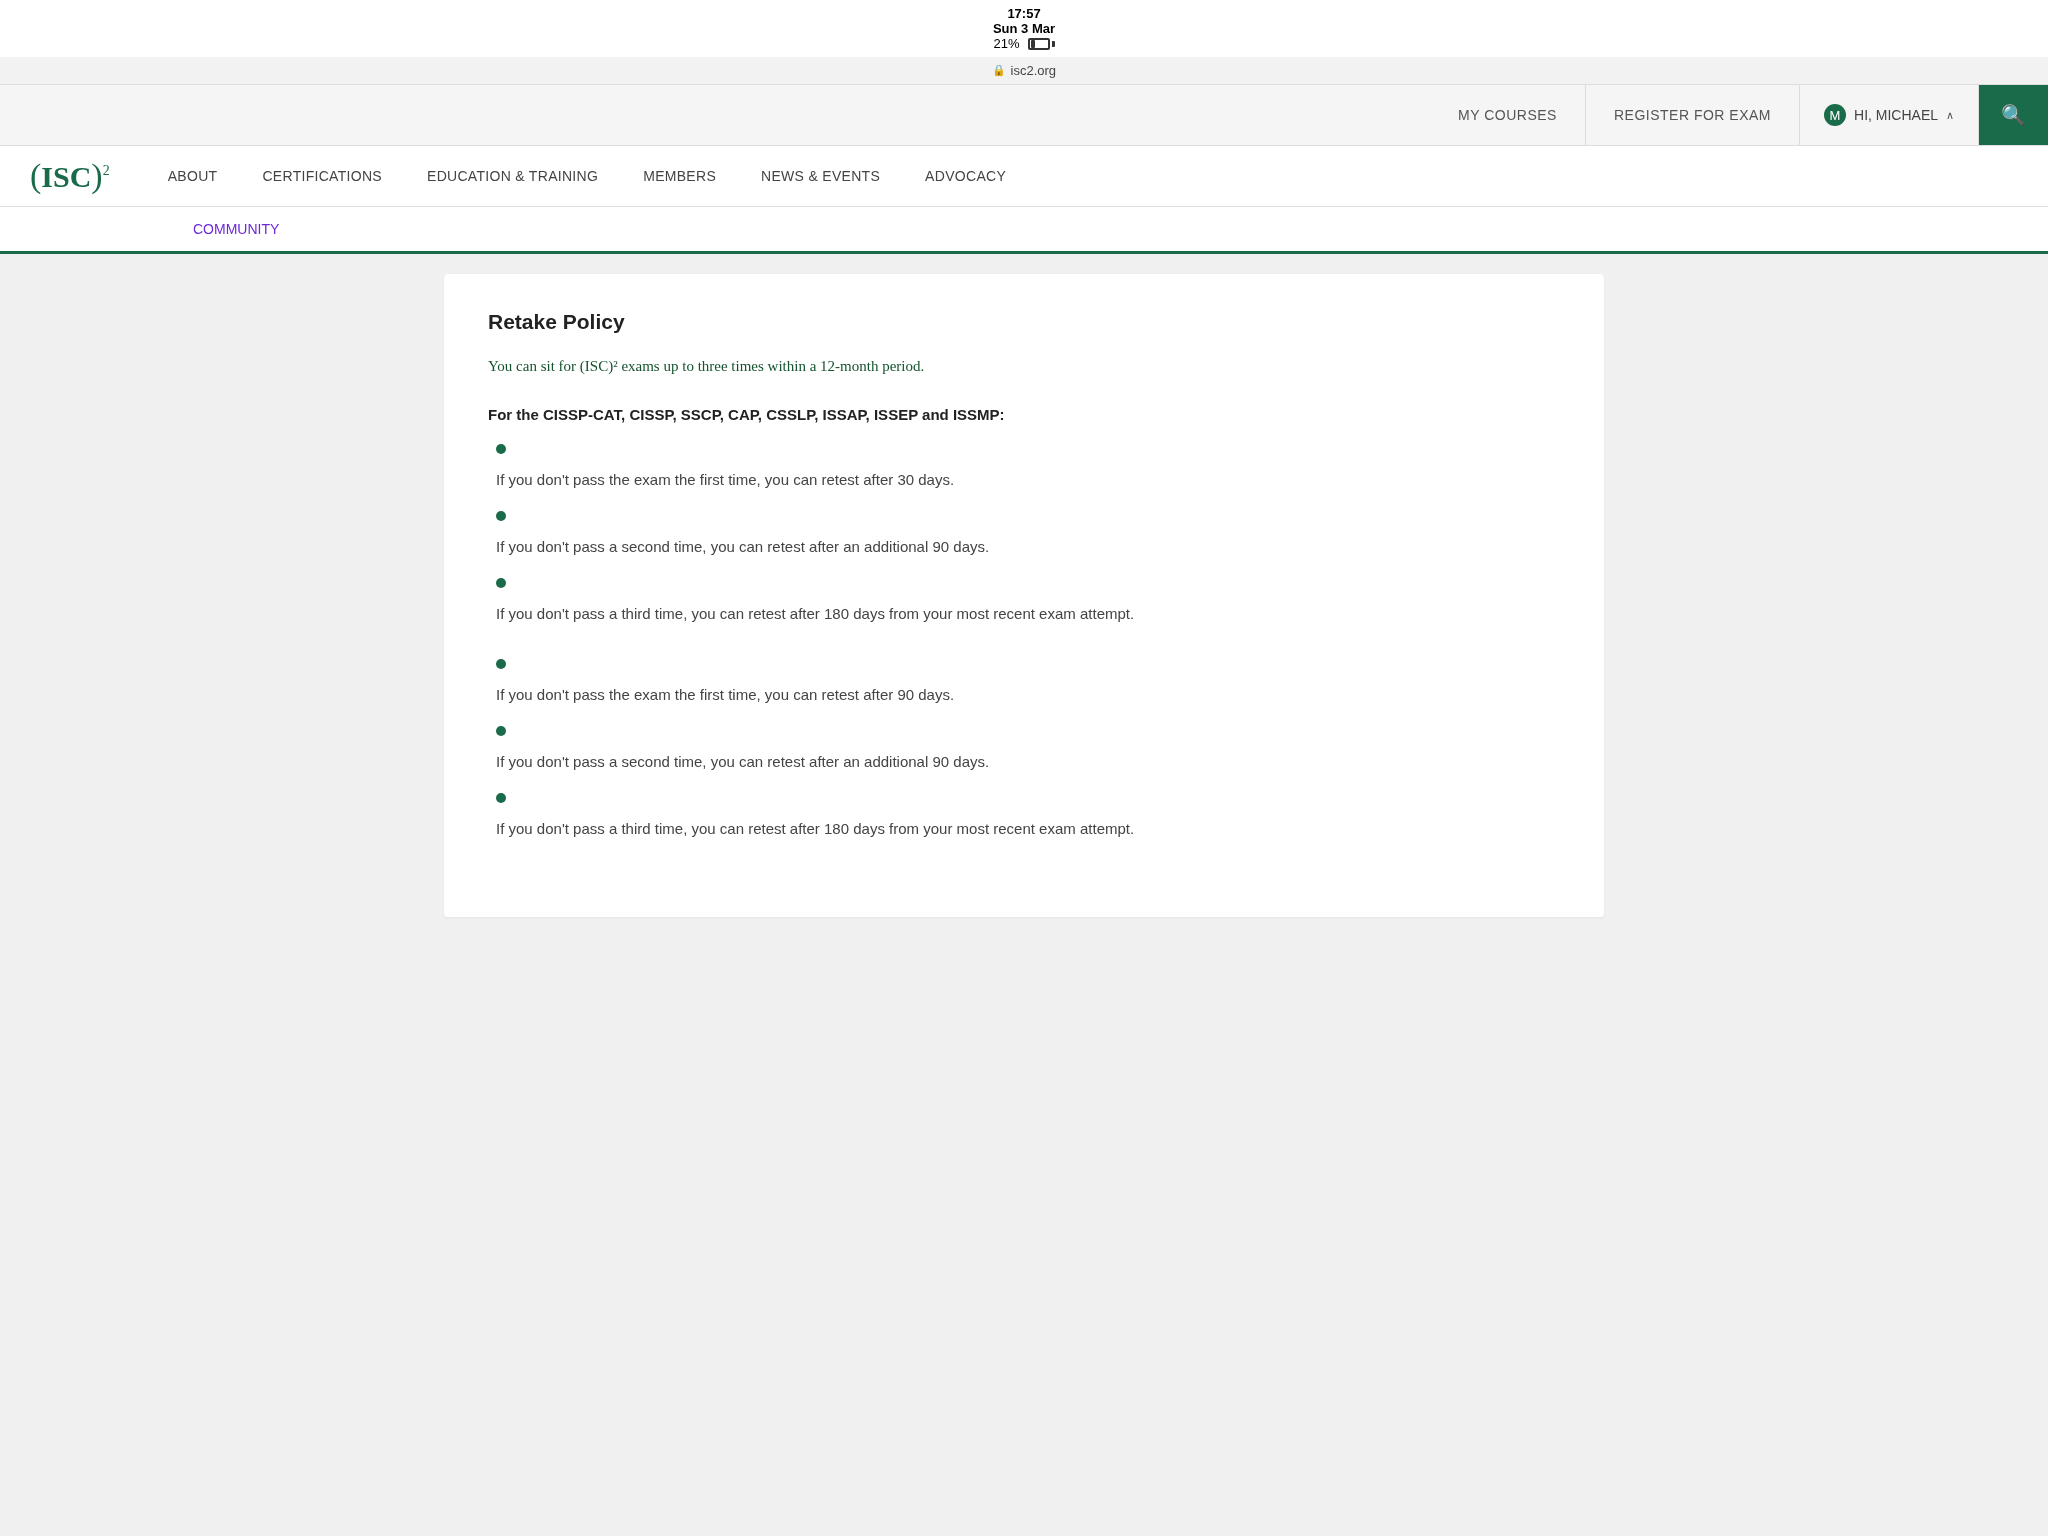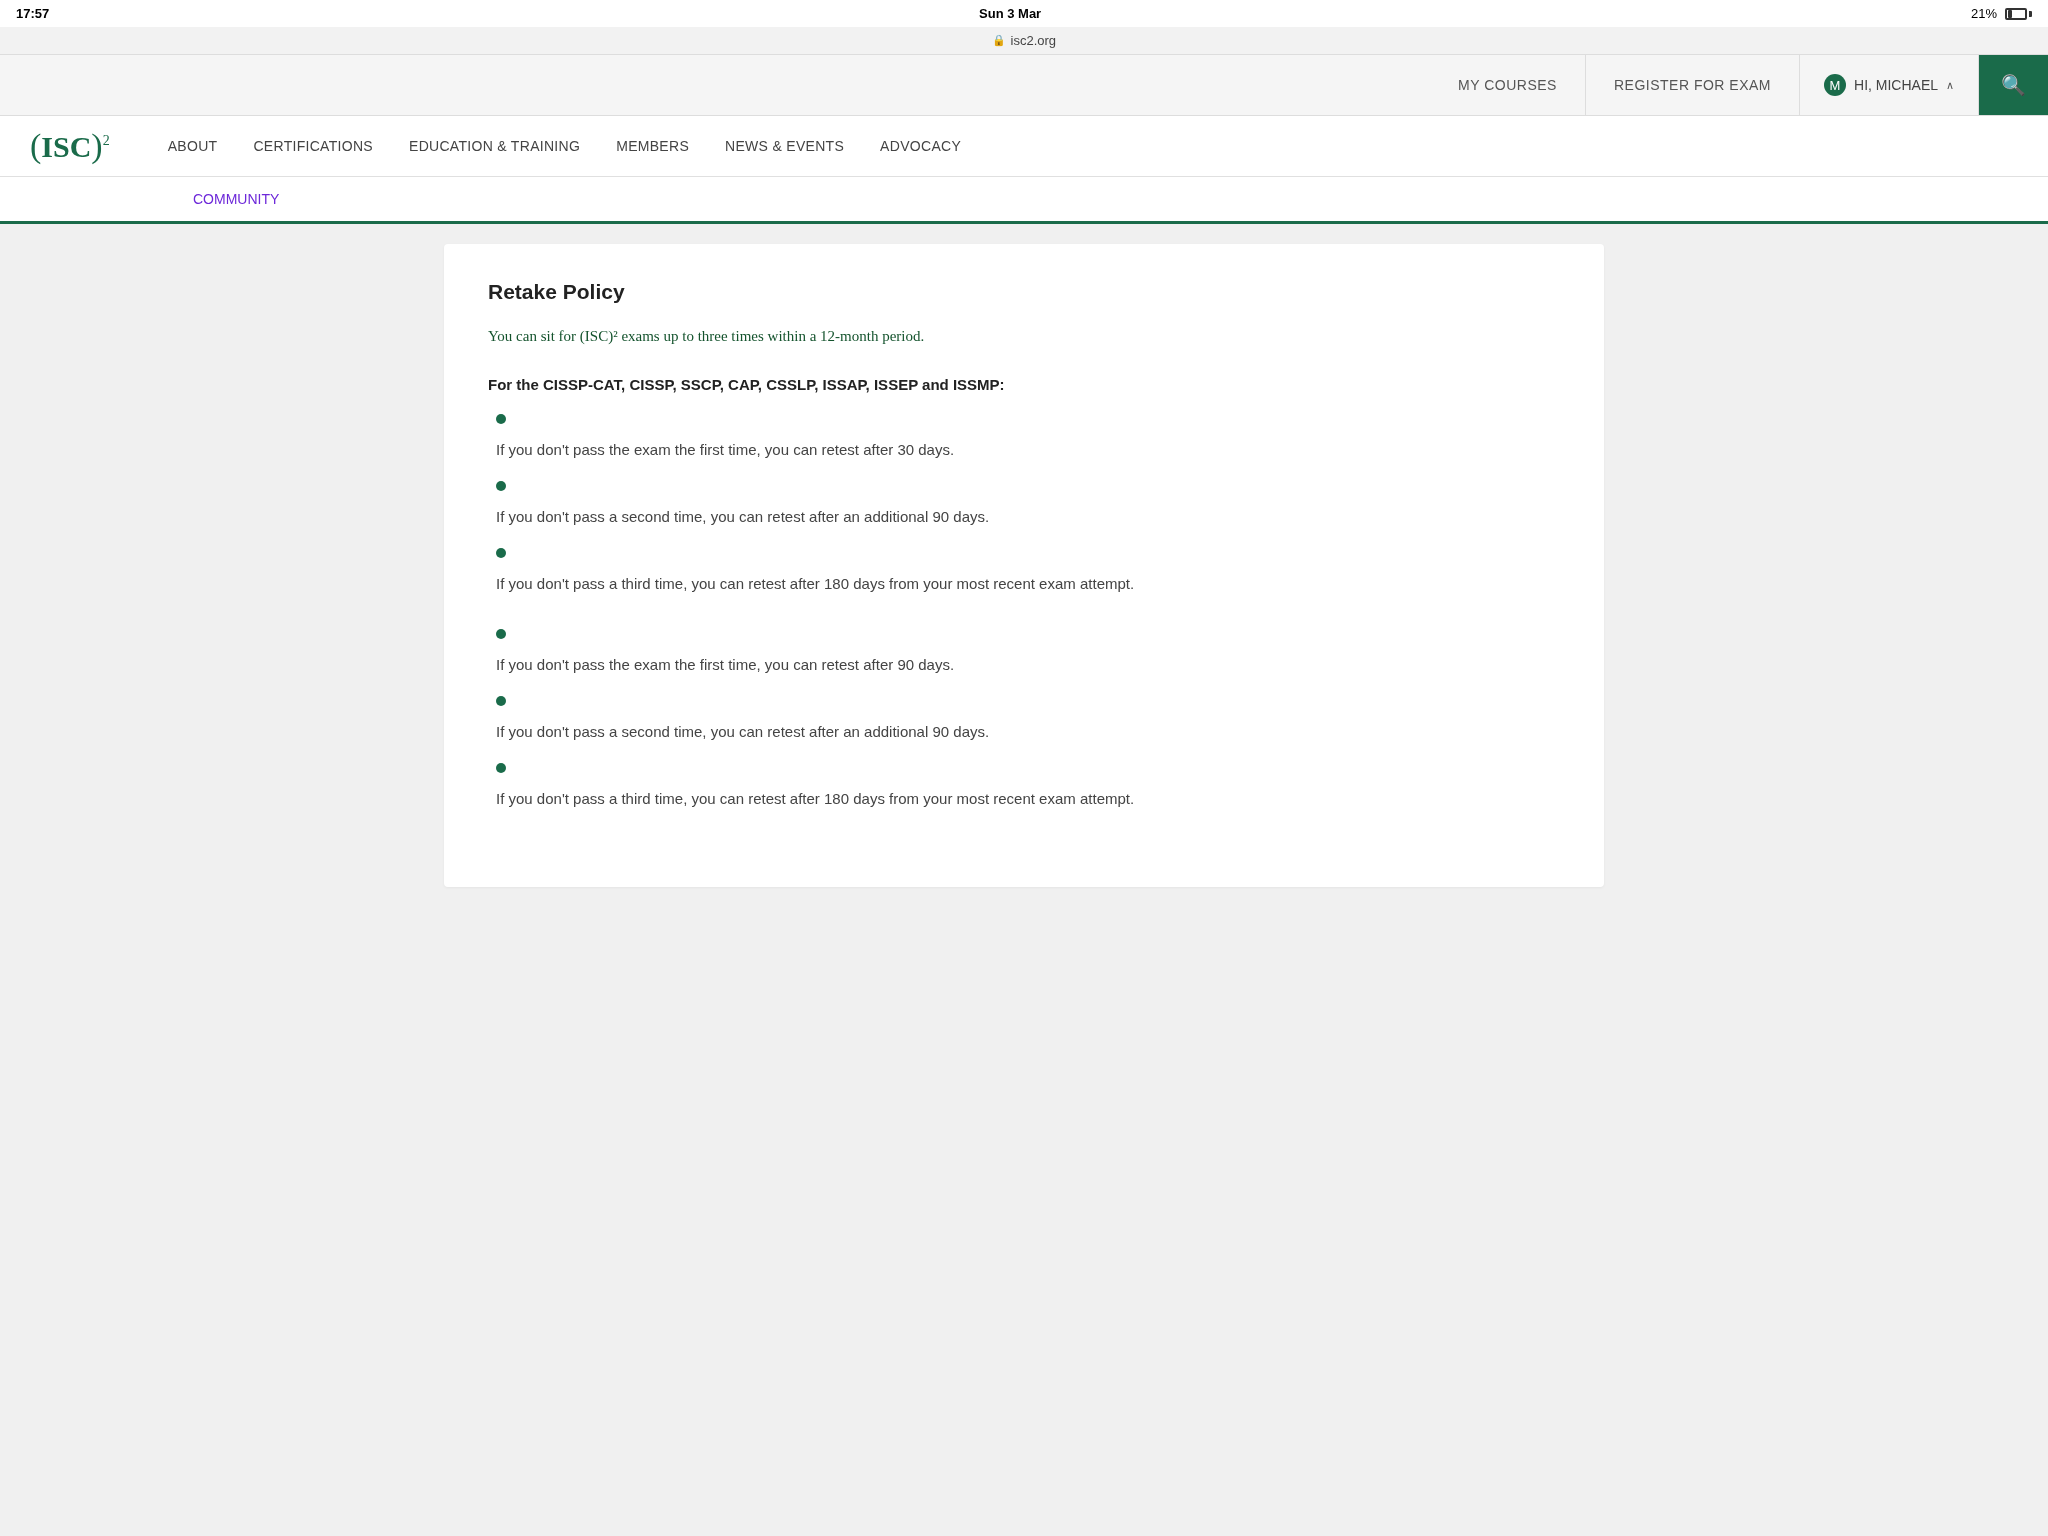--- a/index.html
+++ b/index.html
@@ -12,20 +12,21 @@
 
     
     .status-bar {
       background: #fff;
       display: flex;
       justify-content: space-between;
       align-items: center;
       padding: 6px 16px;
       font-size: 13px;
       font-weight: 500;
+      flex-direction: column;
     }
     .status-bar-left { font-weight: 600; }
     .status-bar-right {
       display: flex;
       align-items: center;
       gap: 8px;
       font-size: 13px;
     }
 
     
@@ -118,21 +119,21 @@
       line-height: 1;
       font-family: Georgia, serif;
     }
     .logo-paren { font-size: 34px; }
     .logo-isc { font-size: 30px; font-weight: 700; }
     .logo-sup { font-size: 14px; vertical-align: super; }
 
     .main-nav {
       display: flex;
       align-items: center;
-      gap: 0;
+      gap: 9px;
       flex-wrap: wrap;
     }
     .main-nav-item {
       padding: 12px 18px;
       font-size: 14px;
       color: #444;
       letter-spacing: 0.3px;
       cursor: pointer;
       white-space: nowrap;
     }

